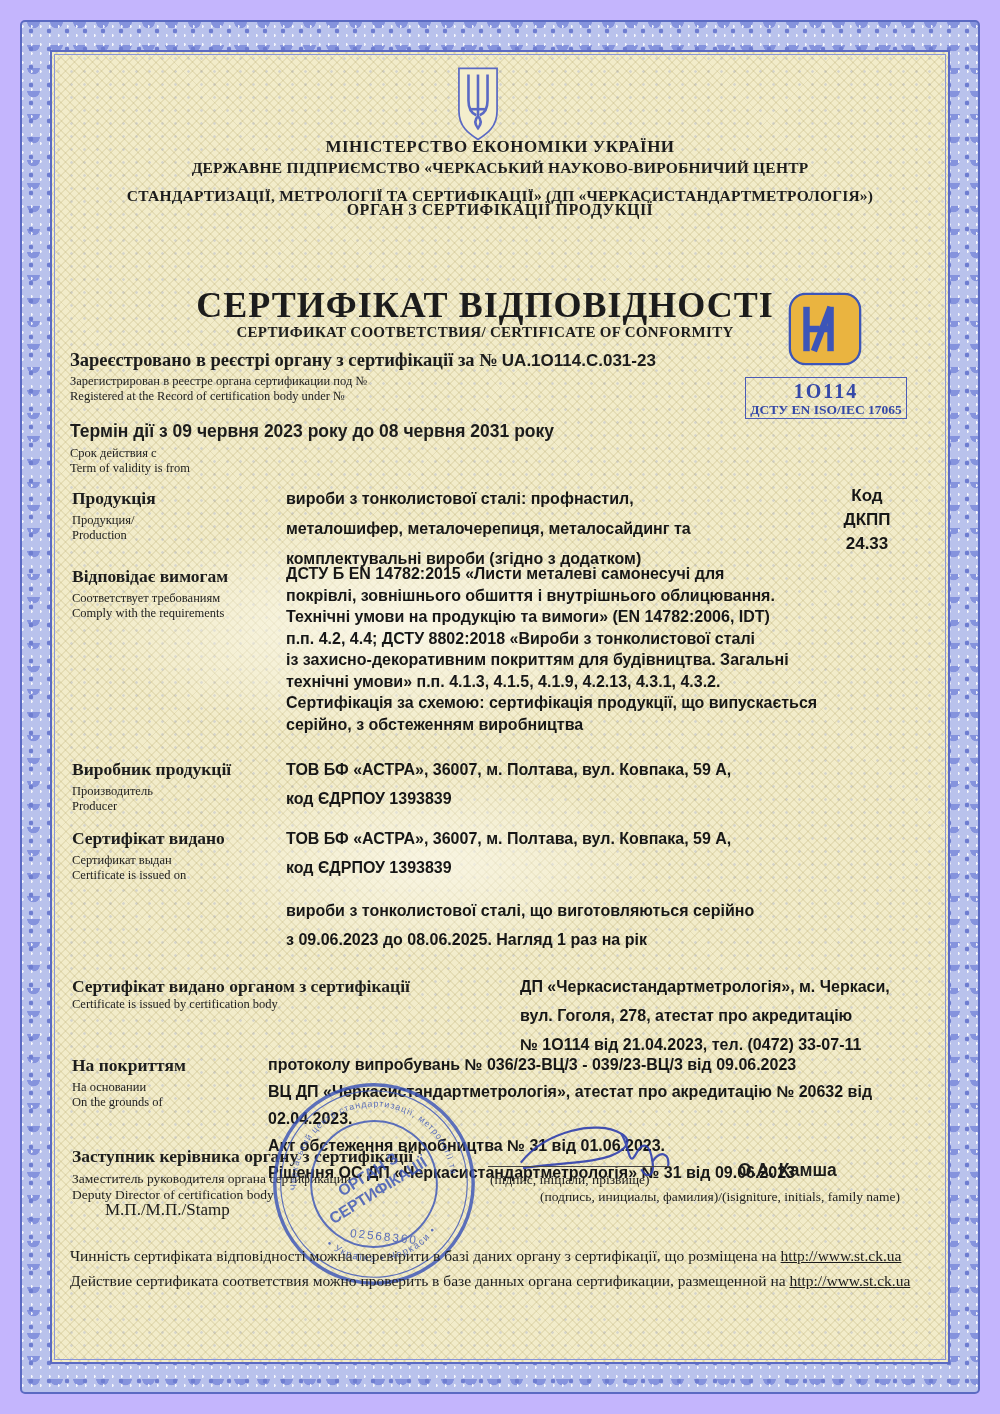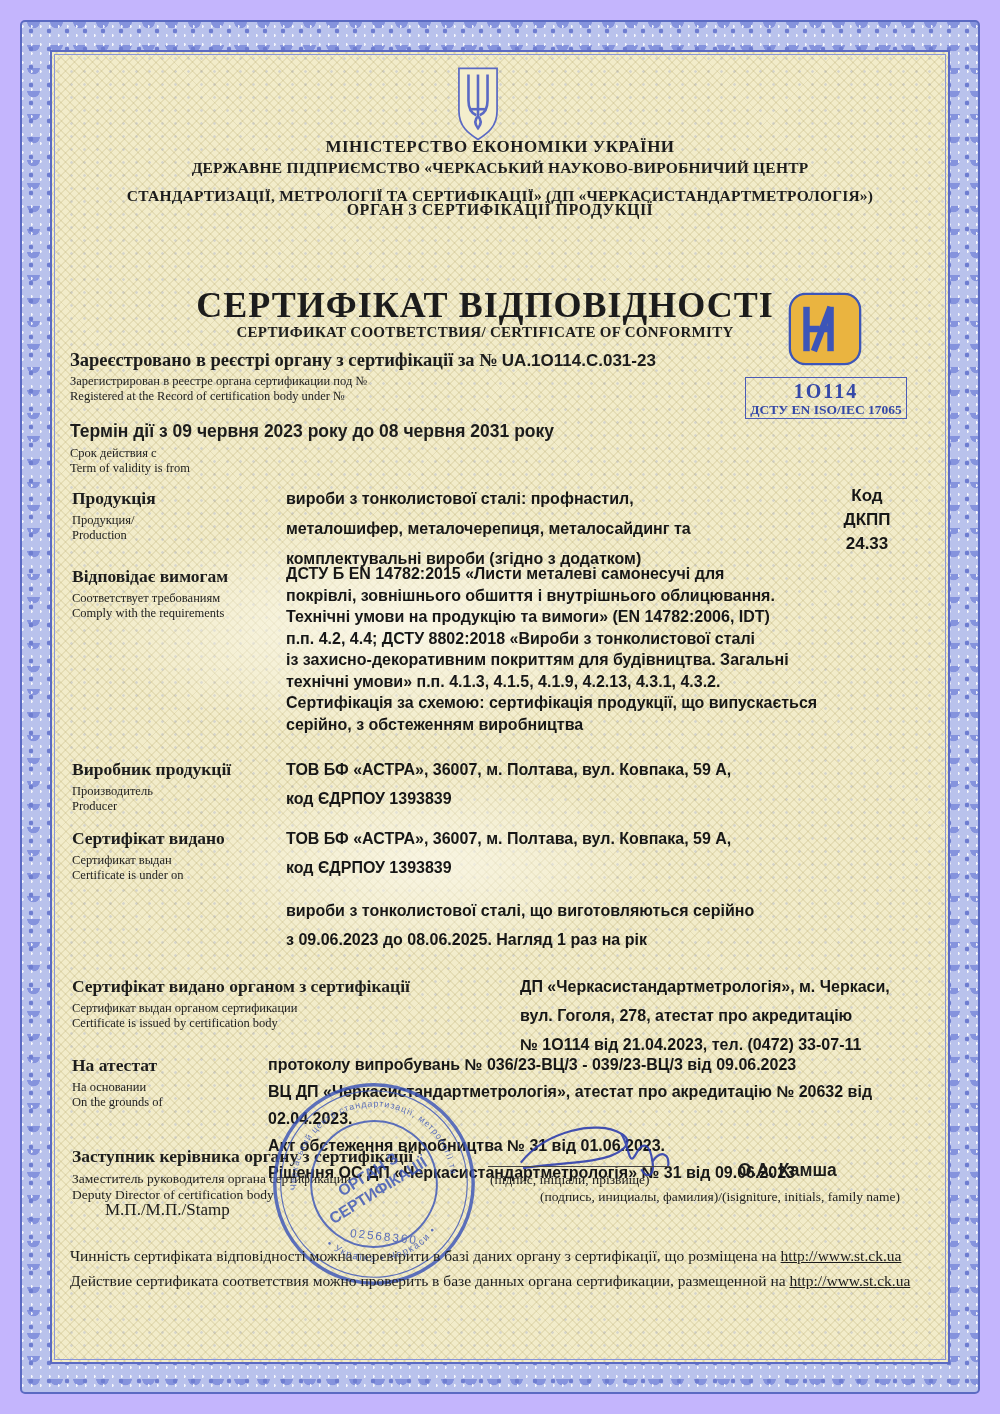--- a/index.html
+++ b/index.html
@@ -128,39 +128,38 @@
     <div class="sec-label">Виробник продукції</div>
     <div class="sub" style="margin-top:4px;">Производитель</div>
     <div class="sub">Producer</div>
   </div>
   <div class="abs val" style="left:286px;top:755px;width:560px;line-height:29px;">ТОВ БФ «АСТРА», 36007, м. Полтава, вул. Ковпака, 59 А,
 код ЄДРПОУ 1393839</div>
 
   <div class="abs" style="left:72px;top:828px;width:210px;">
     <div class="sec-label">Сертифікат видано</div>
     <div class="sub" style="margin-top:4px;">Сертификат выдан</div>
-    <div class="sub">Certificate is under on</div>
+    <div class="sub">Certificate is issued on</div>
   </div>
   <div class="abs val" style="left:286px;top:824px;width:560px;line-height:29px;">ТОВ БФ «АСТРА», 36007, м. Полтава, вул. Ковпака, 59 А,
 код ЄДРПОУ 1393839</div>
 
   <div class="abs val" style="left:286px;top:896px;width:620px;line-height:29px;">вироби з тонколистової сталі, що виготовляються серійно
 з 09.06.2023 до 08.06.2025. Нагляд 1 раз на рік</div>
 
   <div class="abs" style="left:72px;top:976px;width:430px;">
     <div class="sec-label">Сертифікат видано органом з сертифікації</div>
-    <div class="sub" style="margin-top:4px;">Сертификат выдан органом сертификации</div>
     <div class="sub">Certificate is issued by certification body</div>
   </div>
   <div class="abs val" style="left:520px;top:972px;width:420px;line-height:29px;">ДП «Черкасистандартметрологія», м. Черкаси,
 вул. Гоголя, 278, атестат про акредитацію
 № 1О114 від 21.04.2023, тел. (0472) 33-07-11</div>
 
   <div class="abs" style="left:72px;top:1055px;width:190px;">
-    <div class="sec-label">На атестат</div>
+    <div class="sec-label">На покриттям</div>
     <div class="sub" style="margin-top:4px;">На основании</div>
     <div class="sub">On the grounds of</div>
   </div>
   <div class="abs val" style="left:268px;top:1051px;width:672px;line-height:27px;">протоколу випробувань № 036/23-ВЦ/3 - 039/23-ВЦ/3 від 09.06.2023
 ВЦ ДП «Черкасистандартметрологія», атестат про акредитацію № 20632 від 02.04.2023.
 Акт обстеження виробництва № 31 від 01.06.2023.
 Рішення ОС ДП «Черкасистандартметрологія» № 31 від 09.06.2023</div>
 
   <div class="abs" style="left:72px;top:1146px;width:420px;">
     <div class="sec-label">Заступник керівника органу з сертифікації</div>

